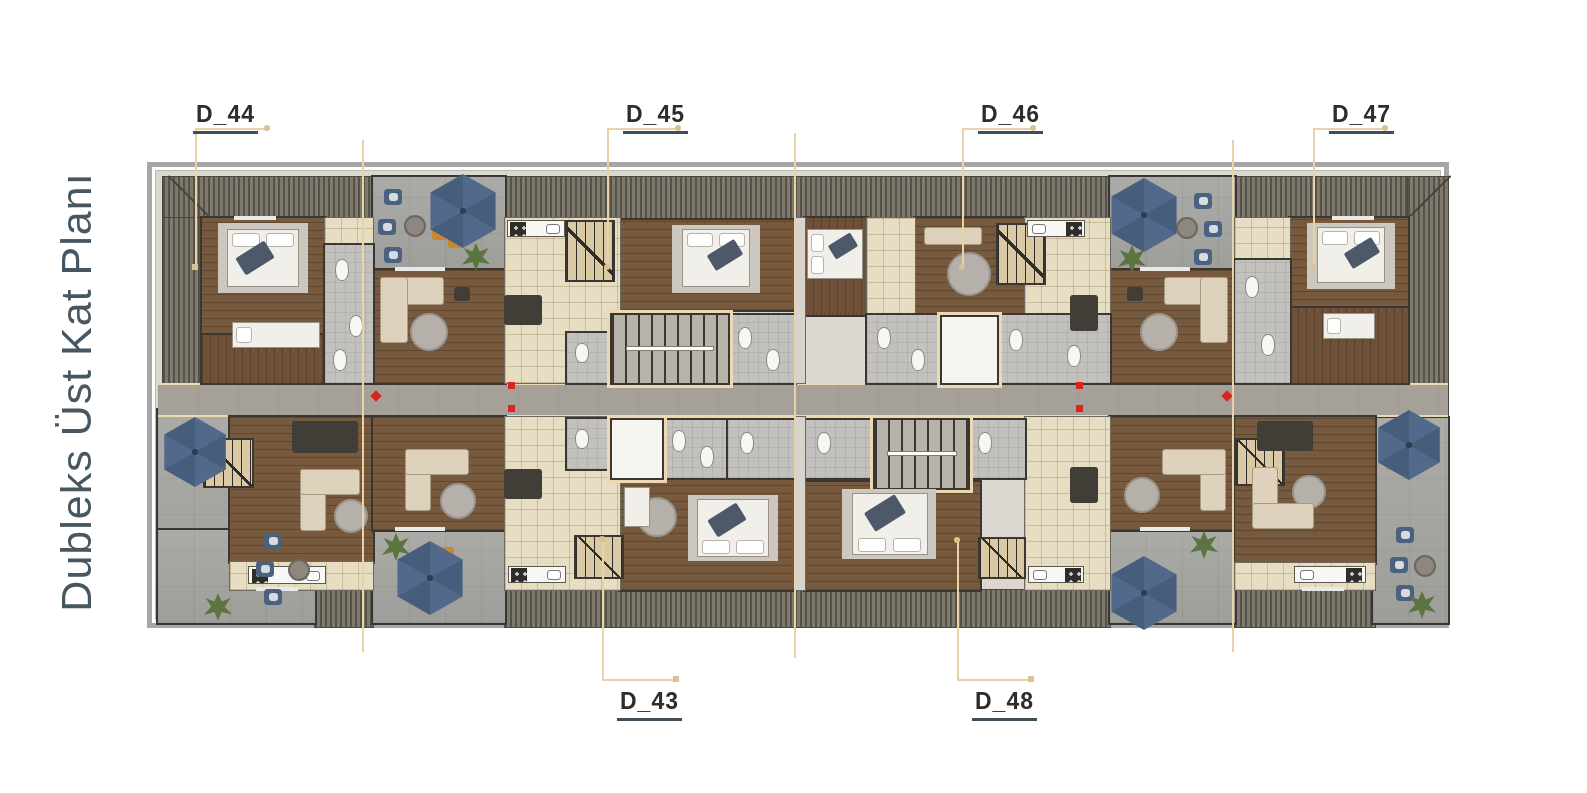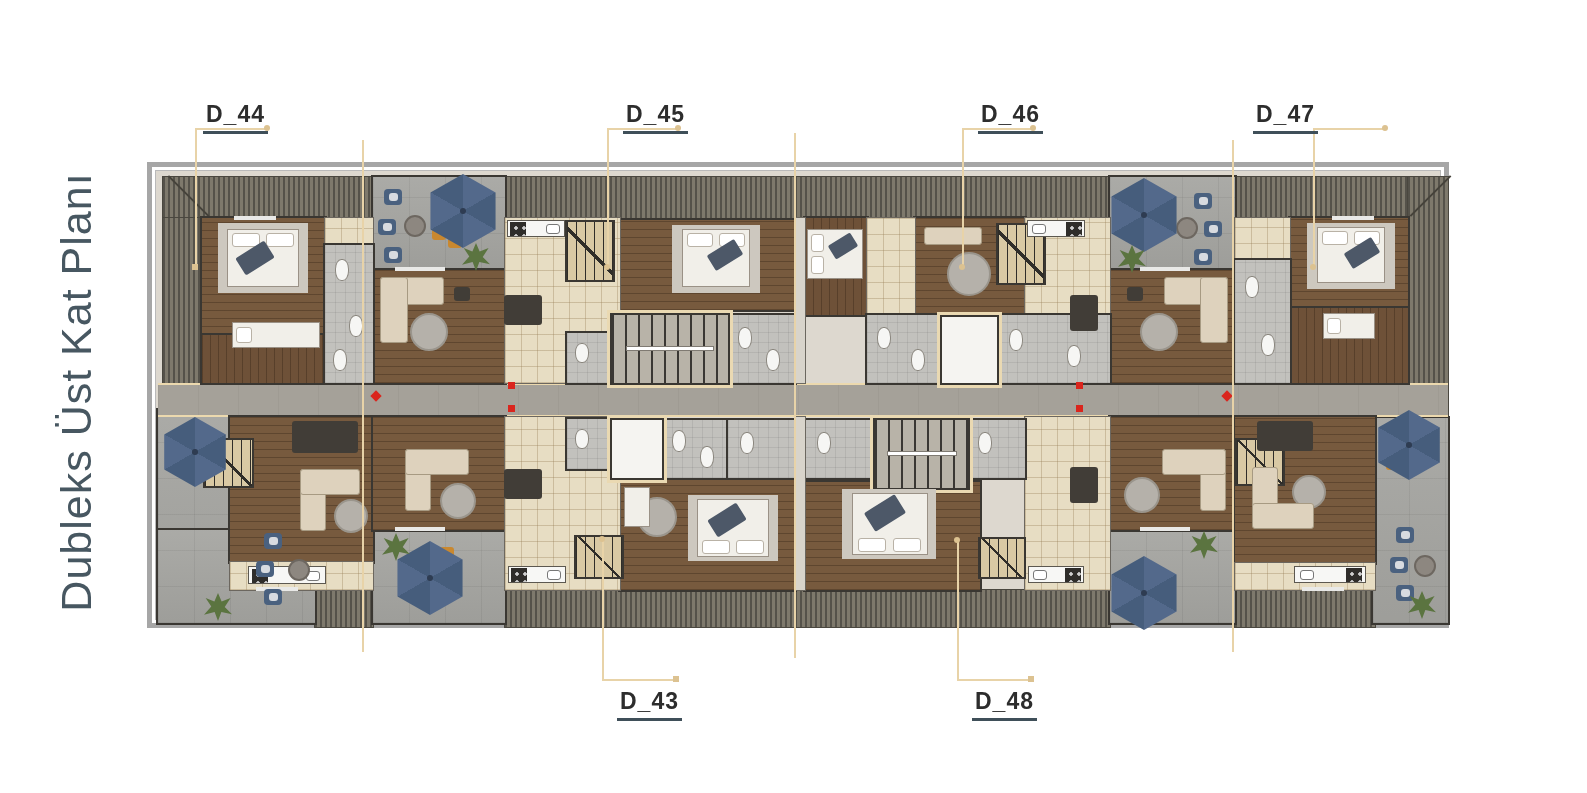--- a/index.html
+++ b/index.html
@@ -360,39 +360,39 @@
   </div>
 
   <div class="sec" style="left:362px;top:140px;height:512px"></div>
   <div class="sec" style="left:794px;top:133px;height:525px"></div>
   <div class="sec" style="left:1232px;top:140px;height:512px"></div>
 
   <div class="lead-h" style="left:195px;top:128px;width:73px"></div>
   <div class="lead-v" style="left:195px;top:128px;height:140px"></div>
   <div class="lead-dot" style="left:264px;top:125px"></div>
   <div class="lead-sq" style="left:192px;top:264px"></div>
-  <div class="unit-label" style="left:203px;top:101px">D_44</div>
+  <div class="unit-label" style="left:193px;top:101px">D_44</div>
 
   <div class="lead-h" style="left:607px;top:128px;width:72px"></div>
   <div class="lead-v" style="left:607px;top:128px;height:140px"></div>
   <div class="lead-dot" style="left:675px;top:125px"></div>
   <div class="lead-dot" style="left:604px;top:264px"></div>
   <div class="unit-label" style="left:623px;top:101px">D_45</div>
 
   <div class="lead-h" style="left:962px;top:128px;width:72px"></div>
   <div class="lead-v" style="left:962px;top:128px;height:140px"></div>
   <div class="lead-dot" style="left:1030px;top:125px"></div>
   <div class="lead-dot" style="left:959px;top:264px"></div>
   <div class="unit-label" style="left:978px;top:101px">D_46</div>
 
   <div class="lead-h" style="left:1313px;top:128px;width:73px"></div>
   <div class="lead-v" style="left:1313px;top:128px;height:140px"></div>
   <div class="lead-dot" style="left:1382px;top:125px"></div>
   <div class="lead-dot" style="left:1310px;top:264px"></div>
-  <div class="unit-label" style="left:1253px;top:101px">D_47</div>
+  <div class="unit-label" style="left:1329px;top:101px">D_47</div>
 
   <div class="lead-v" style="left:602px;top:539px;height:142px"></div>
   <div class="lead-h" style="left:602px;top:679px;width:75px"></div>
   <div class="lead-dot" style="left:599px;top:536px"></div>
   <div class="lead-sq" style="left:673px;top:676px"></div>
   <div class="unit-label" style="left:617px;top:688px">D_43</div>
 
   <div class="lead-v" style="left:957px;top:540px;height:141px"></div>
   <div class="lead-h" style="left:957px;top:679px;width:75px"></div>
   <div class="lead-dot" style="left:954px;top:537px"></div>

